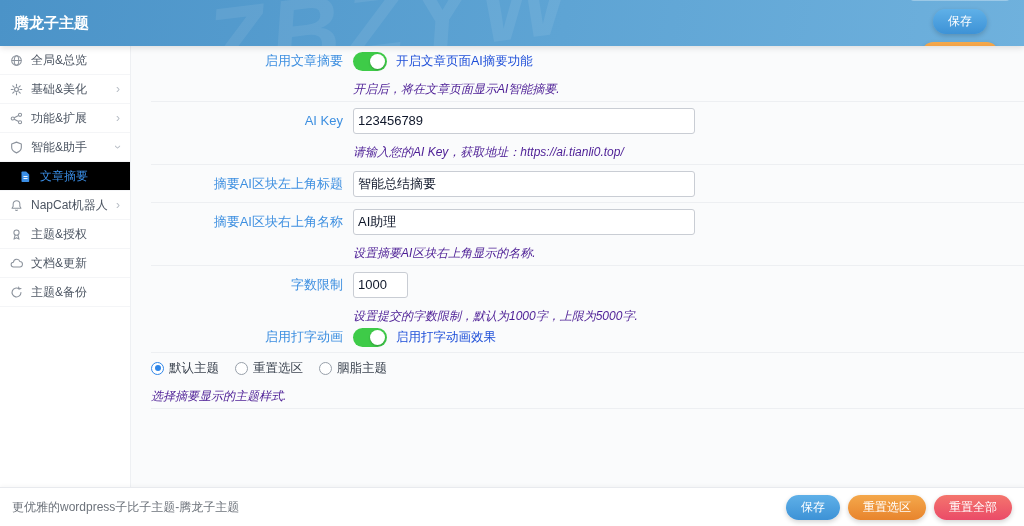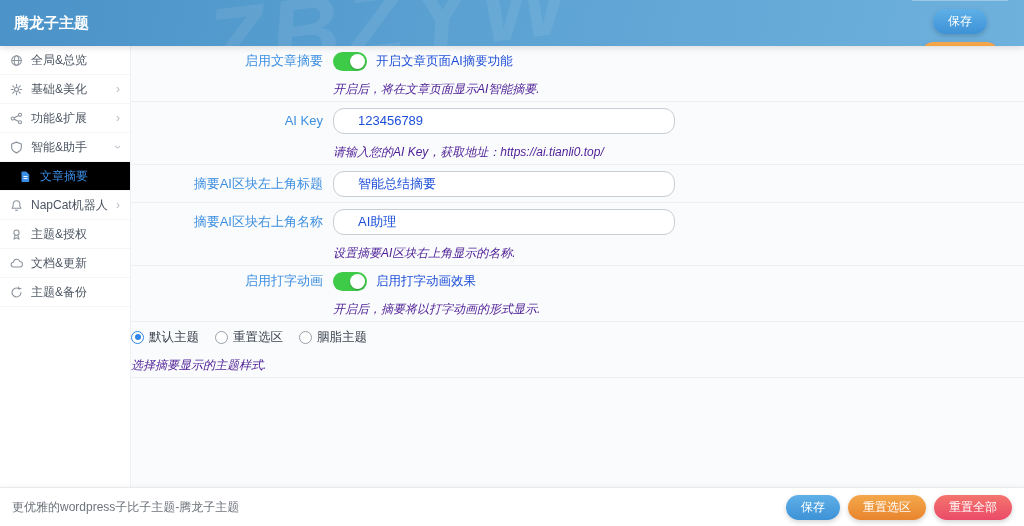--- a/index.html
+++ b/index.html
@@ -39,21 +39,21 @@
     height:25px;border:none;border-radius:14px;padding:0 15px;
     color:#fff;font-size:12px;cursor:pointer;
     font-family:"Liberation Sans","DejaVu Sans",sans-serif;
     box-shadow:0 2px 5px rgba(0,0,0,.18);
   }
   .pill.save{background:linear-gradient(180deg,#5fb0e8,#3d92d6);}
   .pill.rsec{background:linear-gradient(180deg,#f4a84b,#e8842d);}
   .pill.rall{background:linear-gradient(180deg,#f4756d,#ea4b68);}
 
   
-  .main{flex:1;display:flex;overflow:hidden;}
+  .main{flex:1;display:flex;overflow:hidden;gap:20px;}
   .sidebar{width:130px;flex:none;background:#fff;border-right:1px solid #eef0f3;}
   .side-item{
     height:28px;display:flex;align-items:center;padding:0 10px;
     font-size:12px;color:#4d5663;border-bottom:1px solid #f4f5f7;cursor:pointer;
   }
   .side-item .sicon{width:14px;height:14px;flex:none;margin-right:7px;color:#8b929c;display:flex;align-items:center;}
   .side-item .slabel{white-space:nowrap;overflow:hidden;}
   .side-item .chev{margin-left:auto;color:#b7bdc5;font-size:12px;line-height:1;display:inline-block;}
   .chev.expanded{transform:rotate(90deg);}
   .side-item.sub{padding-left:19px;}
@@ -68,22 +68,22 @@
     width:192px;padding-right:10px;flex:none;text-align:right;
     font-size:13px;font-weight:normal;color:#3d8fe0;
   }
   .f-input .flabel{line-height:27px;}
   .f-toggle .flabel,.f-radio .flabel{line-height:20px;}
   .fbody{flex:1;min-width:0;}
   .crow{display:flex;align-items:center;}
   .f-input .crow{height:27px;}
   .f-toggle .crow,.f-radio .crow{height:20px;}
   .tinput{
-    width:342px;height:26px;box-sizing:border-box;border:1px solid #c9cdd4;border-radius:11px;
-    background:#fff;padding:0 24px;font-size:13px;color:#1d4ed8;outline:none;
+    width:342px;height:26px;box-sizing:border-box;border:1px solid #c9cdd4;border-radius:3px;
+    background:#fff;padding:0 4px;font-size:13px;color:#0f172a;outline:none;
     font-family:"Liberation Sans","DejaVu Sans",sans-serif;
   }
   .tinput.small{width:55px;}
   .toggle{
     width:34px;height:19px;border-radius:10px;position:relative;flex:none;
     background:#e95d6a;cursor:pointer;display:inline-block;
   }
   .toggle.on{background:#3ecb48;}
   .toggle::after{
     content:"";position:absolute;top:2px;left:2px;width:15px;height:15px;border-radius:50%;
@@ -285,28 +285,36 @@
           <div class="fbody">
             <div class="crow">
               <input class="tinput" type="text" value="AI助理" style="">
             </div>
             <div class="desc">设置摘要AI区块右上角显示的名称.</div>
           </div>
         </div>
       </div>
 
       <div class="section">
+        <div class="field f-input">
+          <div class="flabel">字数限制</div>
+          <div class="fbody">
+            <div class="crow">
+              <input class="tinput small" type="text" value="1000" style="">
+            </div>
+            <div class="desc">设置提交的字数限制，默认为1000字，上限为5000字.</div>
+          </div>
+        </div>
         <div class="field f-toggle">
           <div class="flabel">启用打字动画</div>
           <div class="fbody">
             <div class="crow">
               <span class="toggle on"></span>
               <span class="inline-txt">启用打字动画效果</span>
             </div>
-            <div class="desc">开启后，摘要将以打字动画的形式显示.</div>
           </div>
         </div>
       </div>
 
       <div class="section">
         <div class="field f-radio">
           <div class="fbody">
             <div class="crow">
               <span class="ropt">
                 <span class="radio checked"></span>

